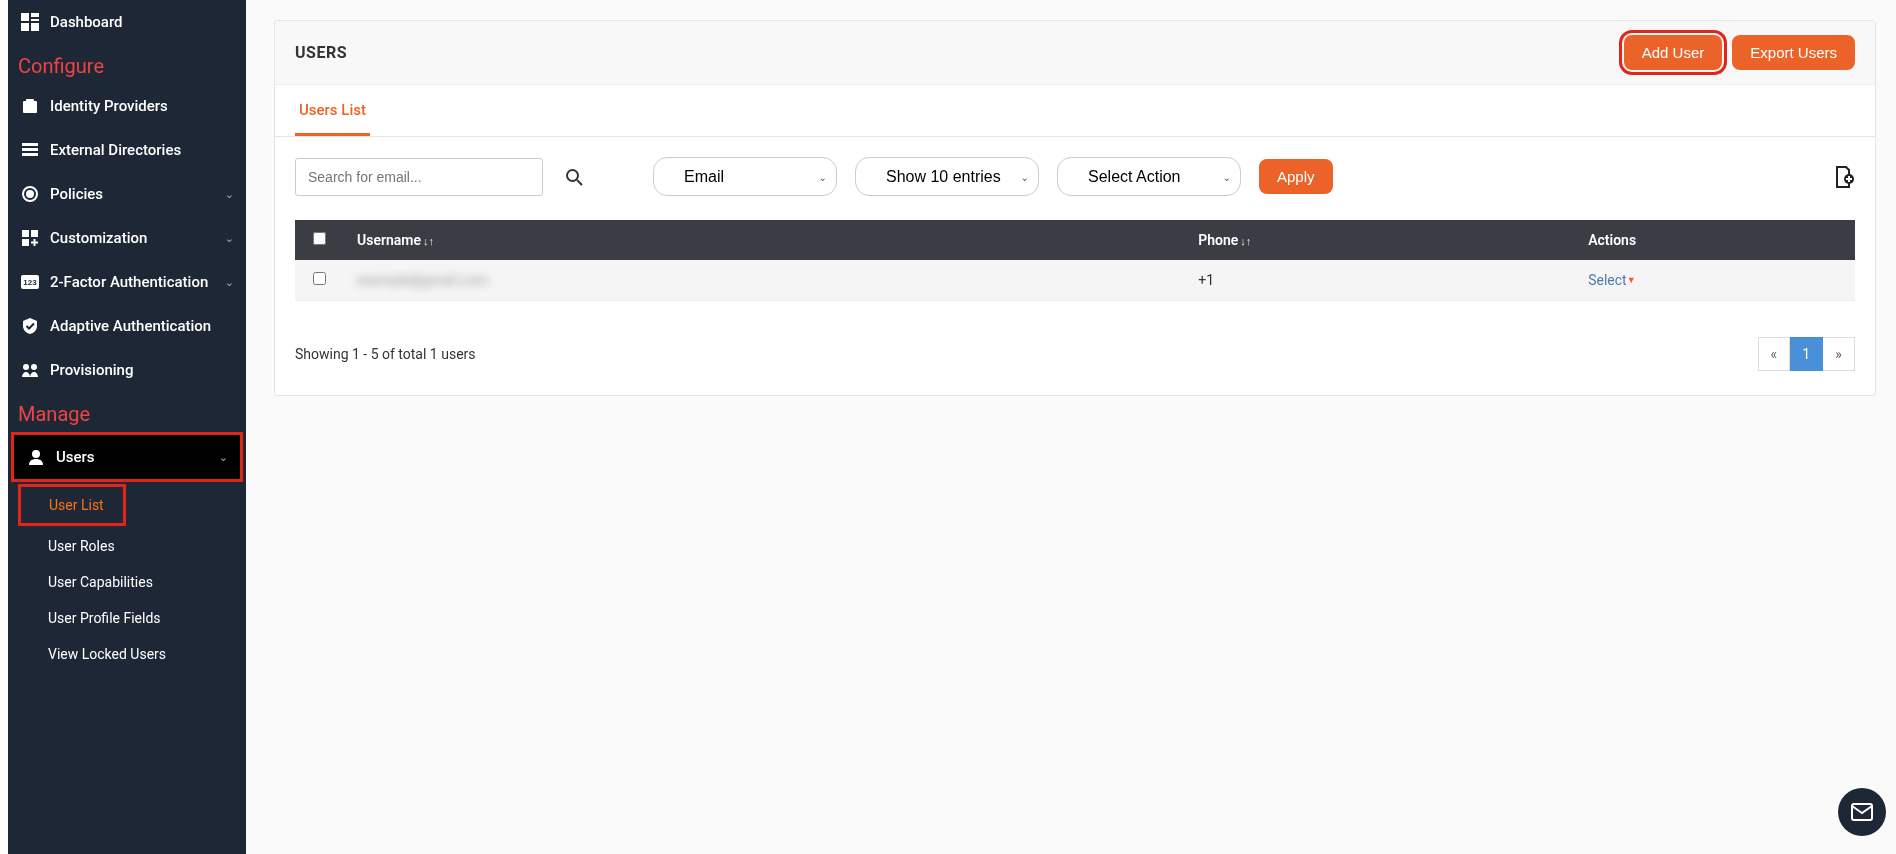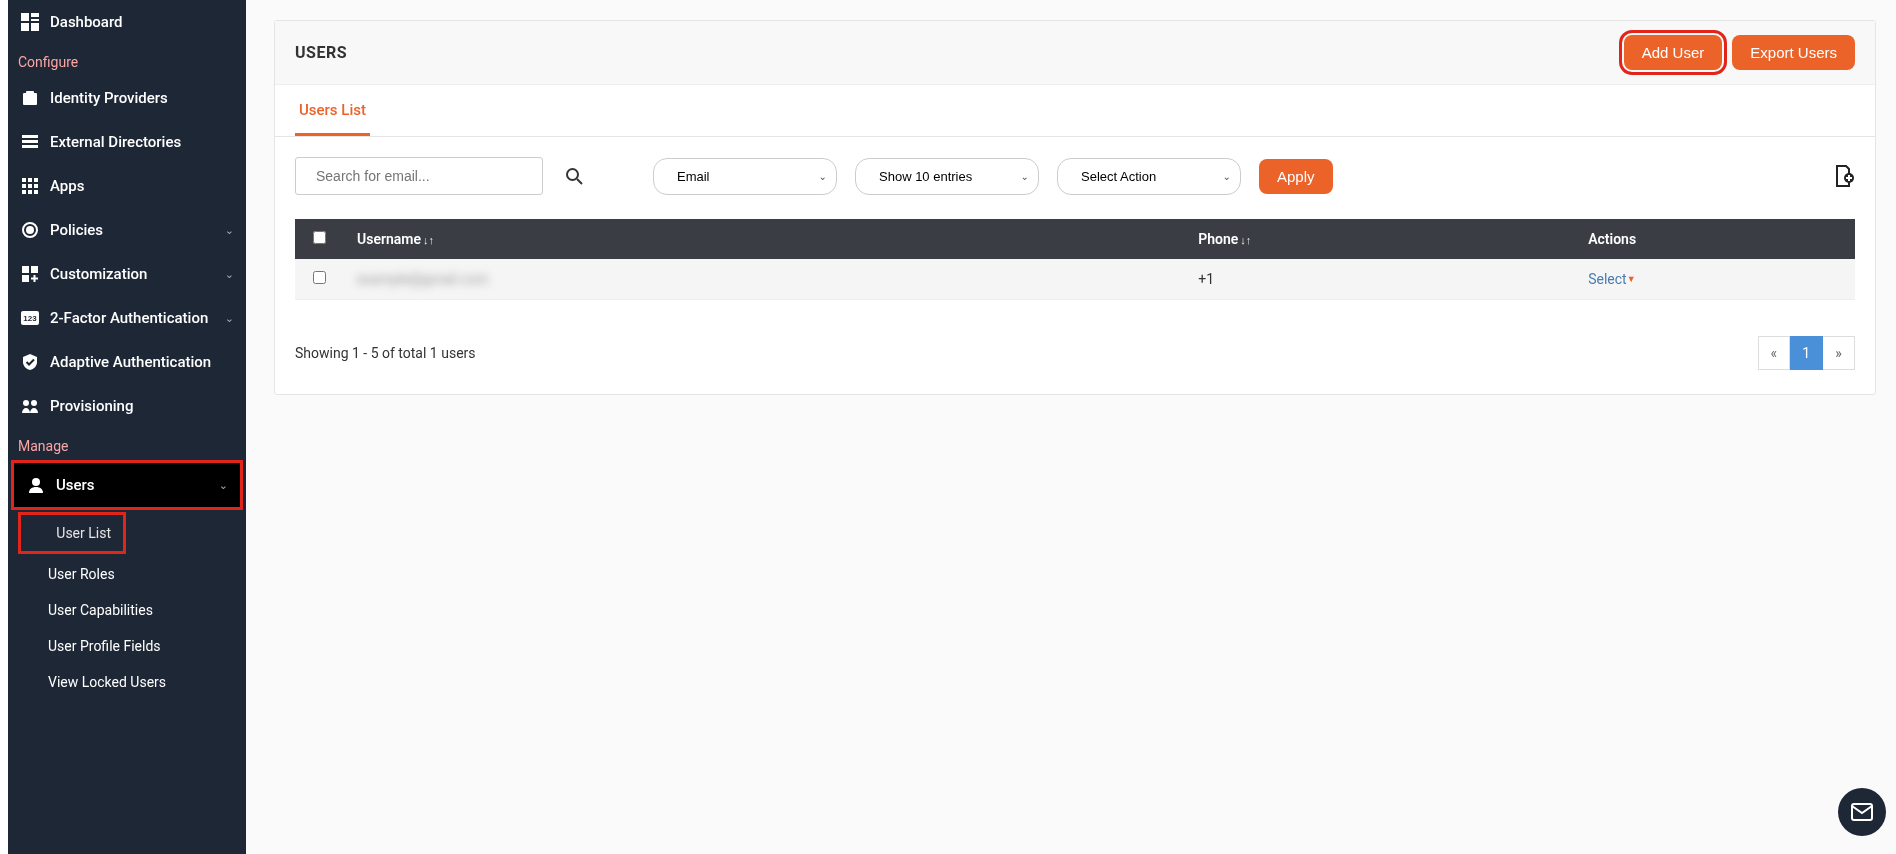--- a/index.html
+++ b/index.html
@@ -11,26 +11,26 @@
 .sidebar { width: 238px; background: #1e2736; color: #fff; overflow-y: auto; position: relative; }
 .sidebar::-webkit-scrollbar { width: 6px; }
 .sidebar::-webkit-scrollbar-track { background: #2a3445; }
 .sidebar::-webkit-scrollbar-thumb { background: #4a5468; }
 
 .nav-item { display: flex; align-items: center; padding: 12px 12px; cursor: pointer; color: #fff; font-size: 15px; font-weight: 500; }
 .nav-item .icon { width: 20px; height: 20px; margin-right: 10px; display: inline-flex; align-items: center; justify-content: center; flex-shrink: 0; }
 .nav-item .label { flex: 1; }
 .nav-item .chevron { font-size: 11px; color: #aaa; }
 
-.nav-section { padding: 10px 10px 6px; color: #fca5a5; font-size: 14px; font-weight: 400; }
+.nav-section { padding: 10px 10px 6px; color: #ef4444; font-size: 20px; font-weight: 400; }
 
 .nav-item.active-parent { background: #000; }
 .sub-items { background: #1e2736; }
 .sub-item { padding: 10px 12px 10px 40px; font-size: 14px; color: #fff; cursor: pointer; }
-.sub-item.active { color: #e5e5e5; text-align: right; }
+.sub-item.active { color: #f97316; }
 
 .highlight-red { border: 3px solid #e2251b; }
 .highlight-users { margin: 0 3px; }
 .highlight-userlist { margin: 2px 0 2px 10px; width: 108px; padding-left: 28px; }
 
 
 .main { flex: 1; background: #fafafa; padding: 20px 28px; overflow: auto; }
 
 .panel { background: #fff; border: 1px solid #e5e5e5; border-radius: 3px; }
 .panel-header { display: flex; align-items: center; justify-content: space-between; padding: 14px 20px; border-bottom: 1px solid #eee; background: #f8f8f8; }
@@ -40,23 +40,23 @@
 .btn-orange { background: #eb6329; }
 .btn.highlight-red-btn { outline: 3px solid #e2251b; outline-offset: 2px; }
 
 .header-actions { display: flex; gap: 10px; align-items: center; }
 
 .tabs { display: flex; padding: 0 20px; border-bottom: 1px solid #e5e5e5; gap: 28px; }
 .tab { padding: 16px 4px 14px; font-size: 15px; font-weight: 500; color: #666; cursor: pointer; border-bottom: 3px solid transparent; }
 .tab.active { color: #eb6329; border-bottom-color: #eb6329; }
 
 .toolbar { display: flex; align-items: center; gap: 18px; padding: 20px; }
-.search-input { width: 248px; padding: 10px 20px; border: 1px solid #ccc; border-radius: 3px; font-size: 14px; }
+.search-input { width: 248px; padding: 10px 12px; border: 1px solid #ccc; border-radius: 3px; font-size: 14px; }
 .search-icon-wrap { padding: 0 4px; cursor: pointer; }
-.select { appearance: none; width: 184px; padding: 10px 28px 10px 23px; border: 1px solid #ccc; border-radius: 14px; font-size: 13px; background: #fff; cursor: pointer; }
+.select { appearance: none; width: 184px; padding: 10px 28px 10px 30px; border: 1px solid #ccc; border-radius: 14px; font-size: 16px; background: #fff; cursor: pointer; }
 .select-wrap { position: relative; display: inline-block; }
 .select-wrap .caret { position: absolute; right: 10px; top: 50%; transform: translateY(-50%); pointer-events: none; font-size: 10px; color: #555; }
 .toolbar .spacer { flex: 1; }
 
 .table-wrap { padding: 4px 20px 20px; }
 table { width: 100%; border-collapse: collapse; }
 thead { background: #3a3d44; color: #fff; }
 thead th { padding: 12px 14px; text-align: left; font-weight: 600; font-size: 14px; }
 thead th .sort { font-size: 11px; margin-left: 2px; opacity: 0.9; }
 tbody tr { border-bottom: 1px solid #eee; background: #f5f5f5; }
@@ -113,36 +113,20 @@
       <span class="icon">
         <svg width="18" height="18" viewBox="0 0 18 18" fill="#fff">
             <rect x="1" y="2" width="16" height="3"></rect>
             <rect x="1" y="7" width="16" height="3"></rect>
             <rect x="1" y="12" width="16" height="3"></rect>
           </svg>
       </span>
       <span class="label">External Directories</span>
     </div>
 
-    <div class="nav-item">
-      <span class="icon">
-        <svg width="18" height="18" viewBox="0 0 18 18" fill="#fff">
-            <rect x="1" y="1" width="4" height="4"></rect>
-            <rect x="7" y="1" width="4" height="4"></rect>
-            <rect x="13" y="1" width="4" height="4"></rect>
-            <rect x="1" y="7" width="4" height="4"></rect>
-            <rect x="7" y="7" width="4" height="4"></rect>
-            <rect x="13" y="7" width="4" height="4"></rect>
-            <rect x="1" y="13" width="4" height="4"></rect>
-            <rect x="7" y="13" width="4" height="4"></rect>
-            <rect x="13" y="13" width="4" height="4"></rect>
-          </svg>
-      </span>
-      <span class="label">Apps</span>
-    </div>
 
     <div class="nav-item">
       <span class="icon">
         <svg width="18" height="18" viewBox="0 0 18 18" fill="none" stroke="#fff" stroke-width="2">
             <circle cx="9" cy="9" r="7"></circle>
             <circle cx="9" cy="9" r="3" fill="#fff"></circle>
           </svg>
       </span>
       <span class="label">Policies</span>
       <span class="chevron">⌄</span>

